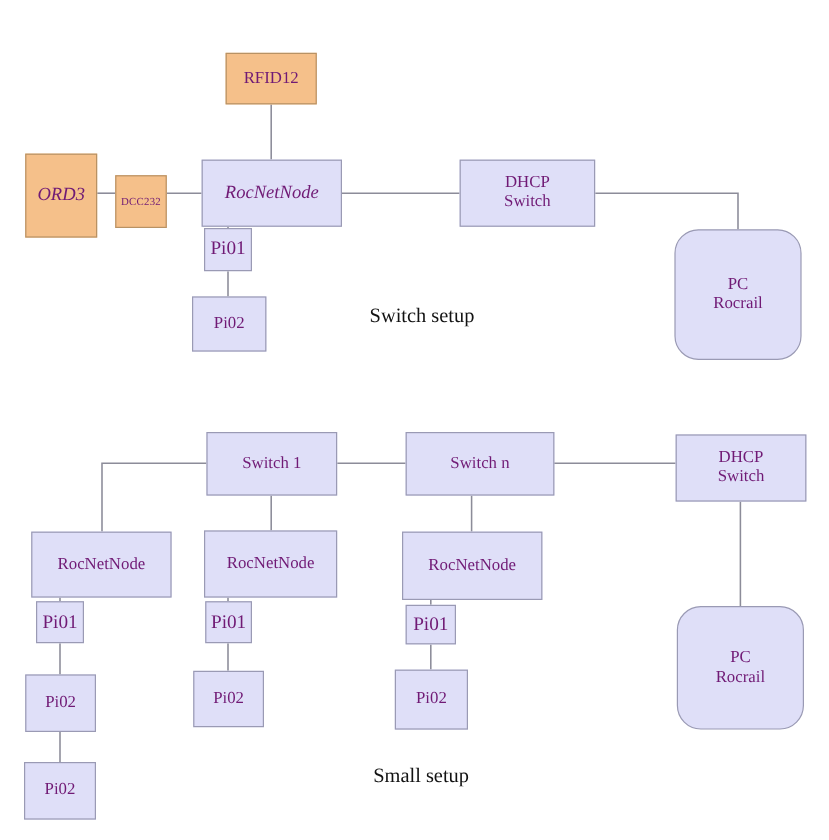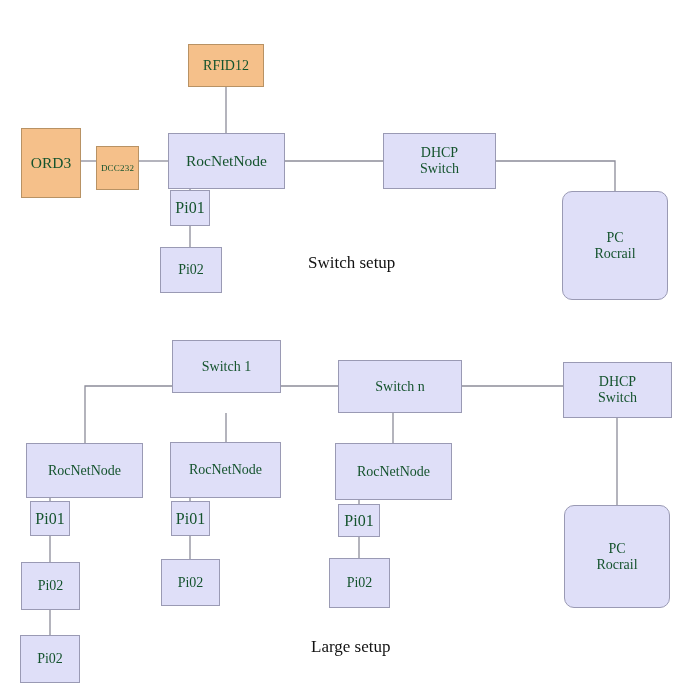--- a/index.html
+++ b/index.html
@@ -24,29 +24,29 @@
     pointer-events: none;
   }
   .node {
     position: absolute;
     box-sizing: border-box;
     display: flex;
     align-items: center;
     justify-content: center;
     text-align: center;
     border: 1px solid #9a9ab0;
-    color: #14532d;
+    color: #701a75;
     line-height: 1.12;
     white-space: pre-line;
     user-select: none;
   }
   .node.blue  { background: #DFDFF8; border-color: #9a9ab4; }
   .node.orange{ background: #F5C08A; border-color: #b89264; }
-  .node.rounded { border-radius: 10px; }
-  .fs-lg  { font-size: 15.5px; }
+  .node.rounded { border-radius: 20px; }
+  .fs-lg  { font-size: 15.5px; font-style: italic; }
   .fs-md  { font-size: 14px; }
   .fs-sm  { font-size: 16px; }
   .fs-xs  { font-size: 9px; letter-spacing: .2px; }
   .caption {
     position: absolute;
     font-size: 17px;
     color: #121212;
     white-space: nowrap;
     user-select: none;
   }
@@ -83,35 +83,35 @@
       <div class="node orange fs-lg" style="left: 21px; top: 128px; width: 60px; height: 70px;">ORD3</div>
       <div class="node orange fs-xs" style="left: 96px; top: 146px; width: 43px; height: 44px;">DCC232</div>
       <div class="node orange fs-md" style="left: 188px; top: 44px; width: 76px; height: 43px;">RFID12</div>
       <div class="node blue fs-lg" style="left: 168px; top: 133px; width: 117px; height: 56px;">RocNetNode</div>
       <div class="node blue fs-sm" style="left: 170px; top: 190px; width: 40px; height: 36px;">Pi01</div>
       <div class="node blue fs-md" style="left: 160px; top: 247px; width: 62px; height: 46px;">Pi02</div>
       <div class="node blue fs-md" style="left: 383px; top: 133px; width: 113px; height: 56px;">DHCP
 Switch</div>
       <div class="node blue rounded fs-md" style="left: 562px; top: 191px; width: 106px; height: 109px;">PC
 Rocrail</div>
-      <div class="node blue fs-md" style="left: 172px; top: 340px; width: 109px; height: 53px;">Switch 1</div>
+      <div class="node blue fs-md" style="left: 172px; top: 360px; width: 109px; height: 53px;">Switch 1</div>
       <div class="node blue fs-md" style="left: 338px; top: 360px; width: 124px; height: 53px;">Switch n</div>
       <div class="node blue fs-md" style="left: 563px; top: 362px; width: 109px; height: 56px;">DHCP
 Switch</div>
       <div class="node blue fs-md" style="left: 26px; top: 443px; width: 117px; height: 55px;">RocNetNode</div>
       <div class="node blue fs-md" style="left: 170px; top: 442px; width: 111px; height: 56px;">RocNetNode</div>
       <div class="node blue fs-md" style="left: 335px; top: 443px; width: 117px; height: 57px;">RocNetNode</div>
       <div class="node blue fs-sm" style="left: 30px; top: 501px; width: 40px; height: 35px;">Pi01</div>
       <div class="node blue fs-sm" style="left: 171px; top: 501px; width: 39px; height: 35px;">Pi01</div>
       <div class="node blue fs-sm" style="left: 338px; top: 504px; width: 42px; height: 33px;">Pi01</div>
       <div class="node blue fs-md" style="left: 21px; top: 562px; width: 59px; height: 48px;">Pi02</div>
       <div class="node blue fs-md" style="left: 20px; top: 635px; width: 60px; height: 48px;">Pi02</div>
       <div class="node blue fs-md" style="left: 161px; top: 559px; width: 59px; height: 47px;">Pi02</div>
       <div class="node blue fs-md" style="left: 329px; top: 558px; width: 61px; height: 50px;">Pi02</div>
       <div class="node blue rounded fs-md" style="left: 564px; top: 505px; width: 106px; height: 103px;">PC
 Rocrail</div>
     </div>
 
   <div class="caption" id="caption-small" style="left: 308px; top: 253px;">Switch setup</div>
 
-  <div class="caption" id="caption-large" style="left: 311px; top: 637px;">Large setup</div>
+  <div class="caption" id="caption-large" style="left: 311px; top: 637px;">Small setup</div>
 
 </div>
 
 </body></html>

